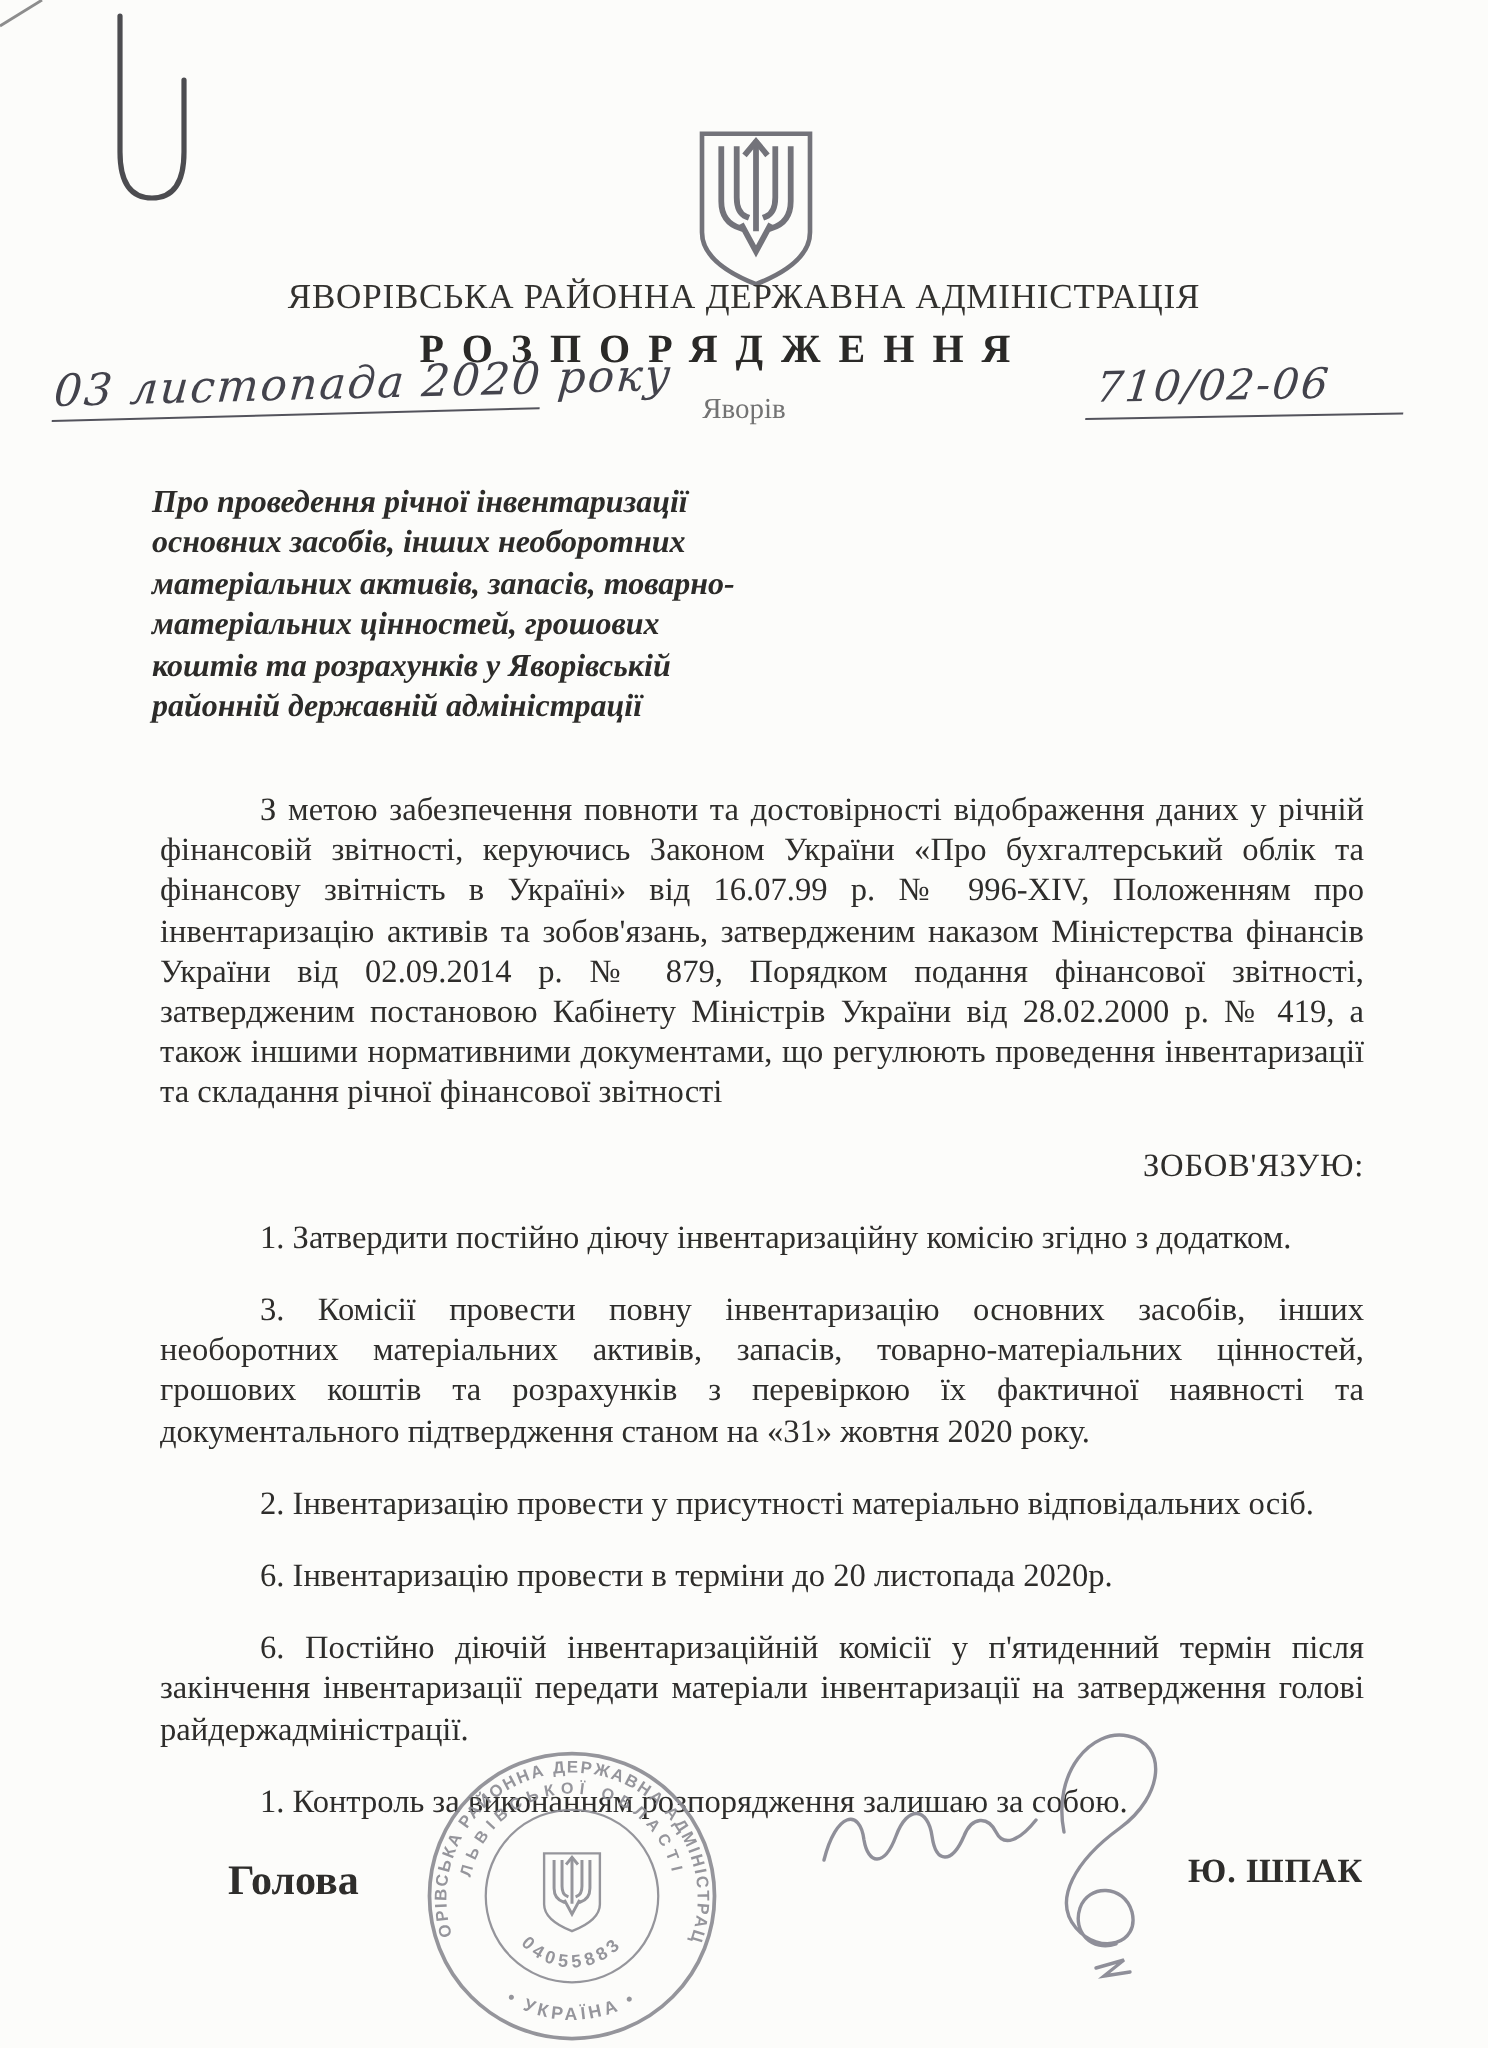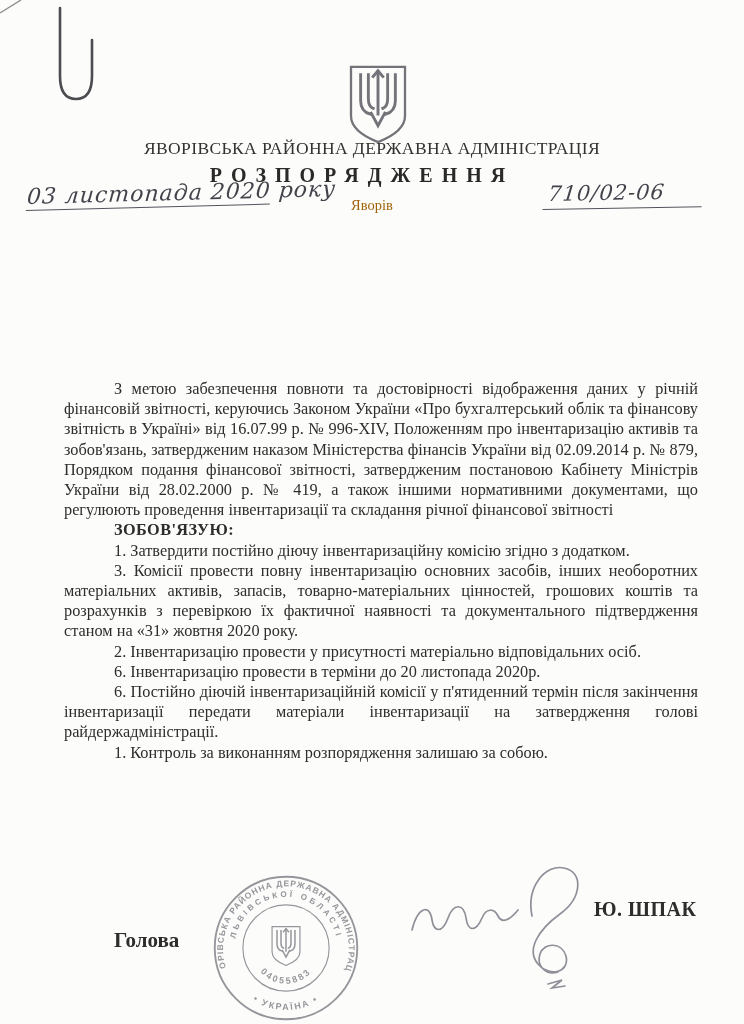--- a/index.html
+++ b/index.html
@@ -30,43 +30,43 @@
   .hw{
     font-family:"DejaVu Serif", serif;font-style:italic;color:#43434c;
   }
   .hw-date{
     position:absolute;left:26px;top:184px;font-size:22px;letter-spacing:1px;
     transform:rotate(-1.5deg) skewX(-6deg);transform-origin:left bottom;
   }
   .hw-date .u{border-bottom:1.6px solid #53535c;padding-bottom:1px;}
   .place{
     position:absolute;left:0;top:197px;width:744px;text-align:center;
-    font-size:14.5px;color:#a16207;
+    font-size:14.5px;color:#737373;
   }
   .hw-number{
     position:absolute;left:543px;top:182px;font-size:21px;letter-spacing:1px;
     transform:rotate(-1deg) skewX(-7deg);transform-origin:left bottom;
   }
   .hw-number .u{border-bottom:1.5px solid #53535c;padding:0 38px 3px 4px;}
   
   .subject{
     position:absolute;left:76px;top:242px;width:352px;
     font-weight:bold;font-style:italic;font-size:16px;line-height:20.4px;
     white-space:pre-line;color:#2c2b29;
   }
   
   .content{position:absolute;left:64px;top:379px;width:634px;}
   .content p{
-    margin:0;font-size:16.3px;line-height:20.2px;text-align:justify;
+    margin:16px;font-size:16.3px;line-height:20.2px;text-align:justify;
     text-indent:50px;color:#2e2d2b;
   }
-  .content p.heading{font-weight:bold;text-align:left;letter-spacing:.4px;}
+  .content p.heading{font-weight:normal;text-align:right;letter-spacing:.4px;}
   
   .sig-label{position:absolute;left:114px;top:928px;font-weight:bold;font-size:21px;}
-  .sig-name{position:absolute;left:594px;top:898px;font-weight:bold;font-size:20px;letter-spacing:.5px;}
+  .sig-name{position:absolute;left:594px;top:926px;font-weight:bold;font-size:17px;letter-spacing:.5px;}
   .stamp{position:absolute;left:211px;top:873px;color:#8d8d94;opacity:.92;}
   .stamp text{font-family:"Liberation Sans", sans-serif;font-weight:bold;}
   .signature-scribble{position:absolute;left:398px;top:856px;color:#8f8f99;}
 </style>
 </head>
 <body>
 
 <div class="page">
 
   <svg width="0" height="0" aria-hidden="true">
@@ -100,20 +100,26 @@
       </svg>
   </div>
 
   <div class="org-name">ЯВОРІВСЬКА РАЙОННА ДЕРЖАВНА АДМІНІСТРАЦІЯ</div>
   <div class="doc-type">РОЗПОРЯДЖЕННЯ</div>
 
   <div class="hw hw-date"><span class="u">03 листопада 2020</span> <span>року</span></div>
   <div class="place">Яворів</div>
   <div class="hw hw-number"><span class="u">710/02-06</span></div>
 
+  <div class="subject">Про проведення річної інвентаризації
+основних засобів, інших необоротних
+матеріальних активів, запасів, товарно-
+матеріальних цінностей, грошових
+коштів та розрахунків у Яворівській
+районній державній адміністрації</div>
 
   <div class="content">
     <p>З метою забезпечення повноти та достовірності відображення даних у річній фінансовій звітності, керуючись Законом України «Про бухгалтерський облік та фінансову звітність в Україні» від 16.07.99 р. № 996-XIV, Положенням про інвентаризацію активів та зобов'язань, затвердженим наказом Міністерства фінансів України від 02.09.2014 р. № 879, Порядком подання фінансової звітності, затвердженим постановою Кабінету Міністрів України від 28.02.2000 р. № 419, а також іншими нормативними документами, що регулюють проведення інвентаризації та складання річної фінансової звітності</p>
     <p class="heading">ЗОБОВ'ЯЗУЮ:</p>
     <p>1. Затвердити постійно діючу інвентаризаційну комісію згідно з додатком.</p>
     <p>3. Комісії провести повну інвентаризацію основних засобів, інших необоротних матеріальних активів, запасів, товарно-матеріальних цінностей, грошових коштів та розрахунків з перевіркою їх фактичної наявності та документального підтвердження станом на «31» жовтня 2020 року.</p>
     <p>2. Інвентаризацію провести у присутності матеріально відповідальних осіб.</p>
     <p>6. Інвентаризацію провести в терміни до 20 листопада 2020р.</p>
     <p>6. Постійно діючій інвентаризаційній комісії у п'ятиденний термін після закінчення інвентаризації передати матеріали інвентаризації на затвердження голові райдержадміністрації.</p>
     <p>1. Контроль за виконанням розпорядження залишаю за собою.</p>

